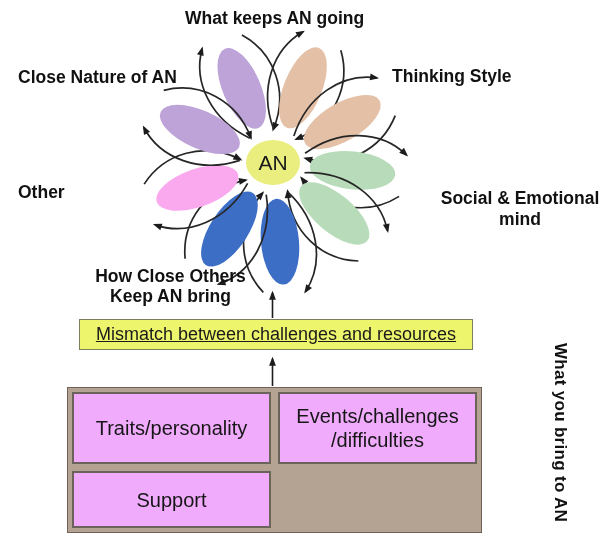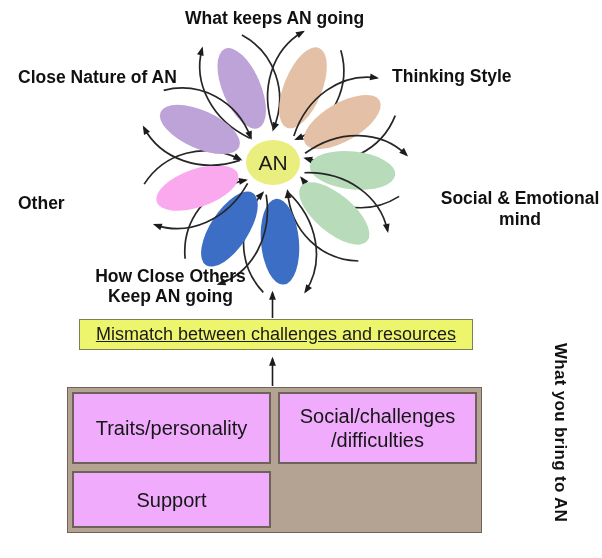--- a/index.html
+++ b/index.html
@@ -14,21 +14,21 @@
   .center-circle {
     position:absolute; left:246px; top:140px; width:54px; height:45px;
     border-radius:50%; display:flex; align-items:center; justify-content:center;
     font-size:21px; color:#1a1a1a;
   }
 
   .lbl { position:absolute; font-weight:bold; font-size:17.5px; line-height:20px; white-space:pre-line;text-align:center; }
   #lbl-what-keeps { left:185px; top:8px; }
   #lbl-valued     { left:18px;  top:67px; }
   #lbl-thinking   { left:392px; top:66px; }
-  #lbl-other      { left:18px;  top:193px; }
+  #lbl-other      { left:18px;  top:182px; }
   #lbl-social     { left:430px; top:188px; width:180px; line-height:21px; }
   #lbl-how-close  { left:83px;  top:266px; width:175px; }
 
   .banner {
     position:absolute; left:79px; top:319px; width:394px; height:31px;
     box-sizing:border-box; border:1px solid #7e7e5a;
     display:flex; align-items:center; justify-content:center;
     font-size:18px; color:#1a1a1a;
   }
 
@@ -112,27 +112,27 @@
 
   <div class="center-circle" style="background: rgb(233, 238, 126);">
     <span>AN</span>
   </div>
 
   <div class="lbl" id="lbl-what-keeps">What keeps AN going</div>
   <div class="lbl" id="lbl-valued">Close Nature of AN</div>
   <div class="lbl" id="lbl-thinking">Thinking Style</div>
   <div class="lbl" id="lbl-other">Other</div>
   <div class="lbl" id="lbl-social">Social &amp; Emotional mind</div>
-  <div class="lbl" id="lbl-how-close">How Close Others Keep AN going</div>
+  <div class="lbl" id="lbl-how-close">How Close Others Keep AN bring</div>
 
   <div class="banner" style="background: rgb(237, 245, 109); text-decoration: underline;">
     <span>Mismatch between challenges and resources</span>
   </div>
 
   <div class="grid" style="background: rgb(180, 162, 146);">
     <div class="cell">Traits/personality</div>
-    <div class="cell">Social/challenges /difficulties</div>
+    <div class="cell">Events/challenges /difficulties</div>
     <div class="cell">Support</div>
   </div>
 
   <div class="vlabel">What you bring to AN</div>
 
 </div>
 
 </body></html>

